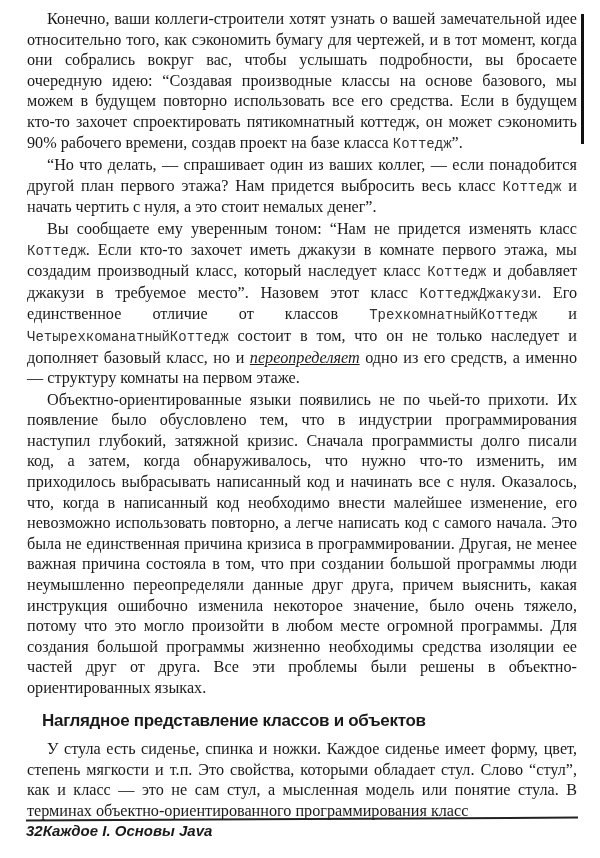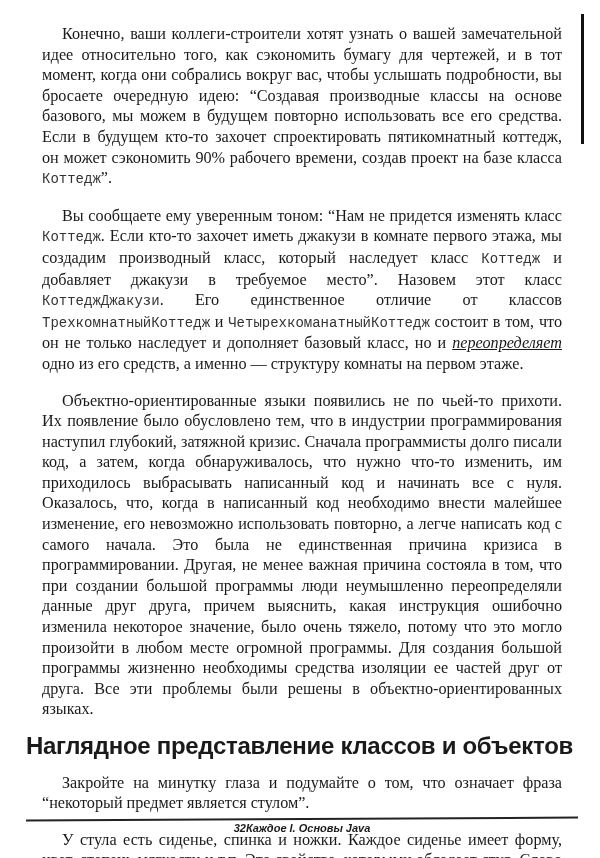--- a/index.html
+++ b/index.html
@@ -1,39 +1,39 @@
 <!DOCTYPE html>
 <html><head>
 <meta charset="utf-8">
 <style>
   html, body { margin: 0; padding: 0; background: #ffffff; }
   body { width: 600px; height: 858px; position: relative; overflow: hidden; color: #1a1a1a; }
   .page { position: absolute; left: 26px; top: 8px; width: 552px; font-family: "Liberation Serif", serif; font-size: 16.2px; line-height: 20.6px; text-align: justify; }
-  .p { margin: 16px; text-indent: 20px; }
+  .p { margin: 1px; text-indent: 20px; }
   .mono { font-family: "Liberation Mono", monospace; font-size: 14px; color: #333; }
   .it { font-style: italic; text-decoration: underline; }
-  h2 { font-family: "Liberation Sans", sans-serif; font-weight: bold; font-size: 24px; margin: 12px 0 8px 0; text-indent: 0; letter-spacing: -0.3px; }
+  h2 { font-family: "Liberation Sans", sans-serif; font-weight: bold; font-size: 17px; margin: 12px 0 8px 16px; text-indent: 0; letter-spacing: -0.3px; }
   .scan-edge { position: absolute; left: 581px; top: 14px; width: 3px; height: 130px; background: #111; }
   .rule { position: absolute; left: 26px; top: 818px; width: 552px; height: 2px; background: #222; transform: skewY(-0.3deg); }
-  .footer { position: absolute; left: 26px; top: 822px; width: 552px; font-family: "Liberation Sans", sans-serif; font-weight: bold; font-style: italic; font-size: 11px; display: flex; justify-content: center; }
+  .footer { position: absolute; left: 26px; top: 822px; width: 552px; font-family: "Liberation Sans", sans-serif; font-weight: bold; font-style: italic; font-size: 15px; display: flex; justify-content: flex-start; }
 </style>
 </head>
 <body>
 
 <div class="scan-edge"></div>
 
 <div class="page">
   <div id="top-paras">
       <p class="p"><span>Конечно, ваши коллеги-строители хотят узнать о вашей замечательной идее относительно того, как сэкономить бумагу для чертежей, и в тот момент, когда они собрались вокруг вас, чтобы услышать подробности, вы бросаете очередную идею: “Создавая производные классы на основе базового, мы можем в будущем повторно использовать все его средства. Если в будущем кто-то захочет спроектировать пятикомнатный коттедж, он может сэкономить 90% рабочего времени, создав проект на базе класса </span><span class="mono">Коттедж</span><span>”.</span></p>
+      <p class="p"><span>“Но что делать, — спрашивает один из ваших коллег, — если понадобится другой план первого этажа? Нам придется выбросить весь класс </span><span class="mono">Коттедж</span><span> и начать чертить с нуля, а это стоит немалых денег”.</span></p>
       <p class="p"><span>Вы сообщаете ему уверенным тоном: “Нам не придется изменять класс </span><span class="mono">Коттедж</span><span>. Если кто-то захочет иметь джакузи в комнате первого этажа, мы создадим производный класс, который наследует класс </span><span class="mono">Коттедж</span><span> и добавляет джакузи в требуемое место”. Назовем этот класс </span><span class="mono">КоттеджДжакузи</span><span>. Его единственное отличие от классов </span><span class="mono">ТрехкомнатныйКоттедж</span><span> и </span><span class="mono">ЧетырехкоманатныйКоттедж</span><span> состоит в том, что он не только наследует и дополняет базовый класс, но и </span><span class="it">переопределяет</span><span> одно из его средств, а именно — структуру комнаты на первом этаже.</span></p>
       <p class="p"><span>Объектно-ориентированные языки появились не по чьей-то прихоти. Их появление было обусловлено тем, что в индустрии программирования наступил глубокий, затяжной кризис. Сначала программисты долго писали код, а затем, когда обнаруживалось, что нужно что-то изменить, им приходилось выбрасывать написанный код и начинать все с нуля. Оказалось, что, когда в написанный код необходимо внести малейшее изменение, его невозможно использовать повторно, а легче написать код с самого начала. Это была не единственная причина кризиса в программировании. Другая, не менее важная причина состояла в том, что при создании большой программы люди неумышленно переопределяли данные друг друга, причем выяснить, какая инструкция ошибочно изменила некоторое значение, было очень тяжело, потому что это могло произойти в любом месте огромной программы. Для создания большой программы жизненно необходимы средства изоляции ее частей друг от друга. Все эти проблемы были решены в объектно-ориентированных языках.</span></p>
     </div>
   <h2>Наглядное представление классов и объектов</h2>
   <div id="bottom-paras">
-      <p class="p"><span>Закройте на минутку глаза и подумайте о том, что означает фраза “некоторый предмет является стулом”.</span></p>
       <p class="p"><span>У стула есть сиденье, спинка и ножки. Каждое сиденье имеет форму, цвет, степень мягкости и т.п. Это свойства, которыми обладает стул. Слово “стул”, как и класс — это не сам стул, а мысленная модель или понятие стула. В терминах объектно-ориентированного программирования класс </span></p>
     </div>
 </div>
 
 <div class="rule"></div>
 <div class="footer">
   <span>32</span>
   <span>Каждое I. Основы Java</span>
 </div>
 

